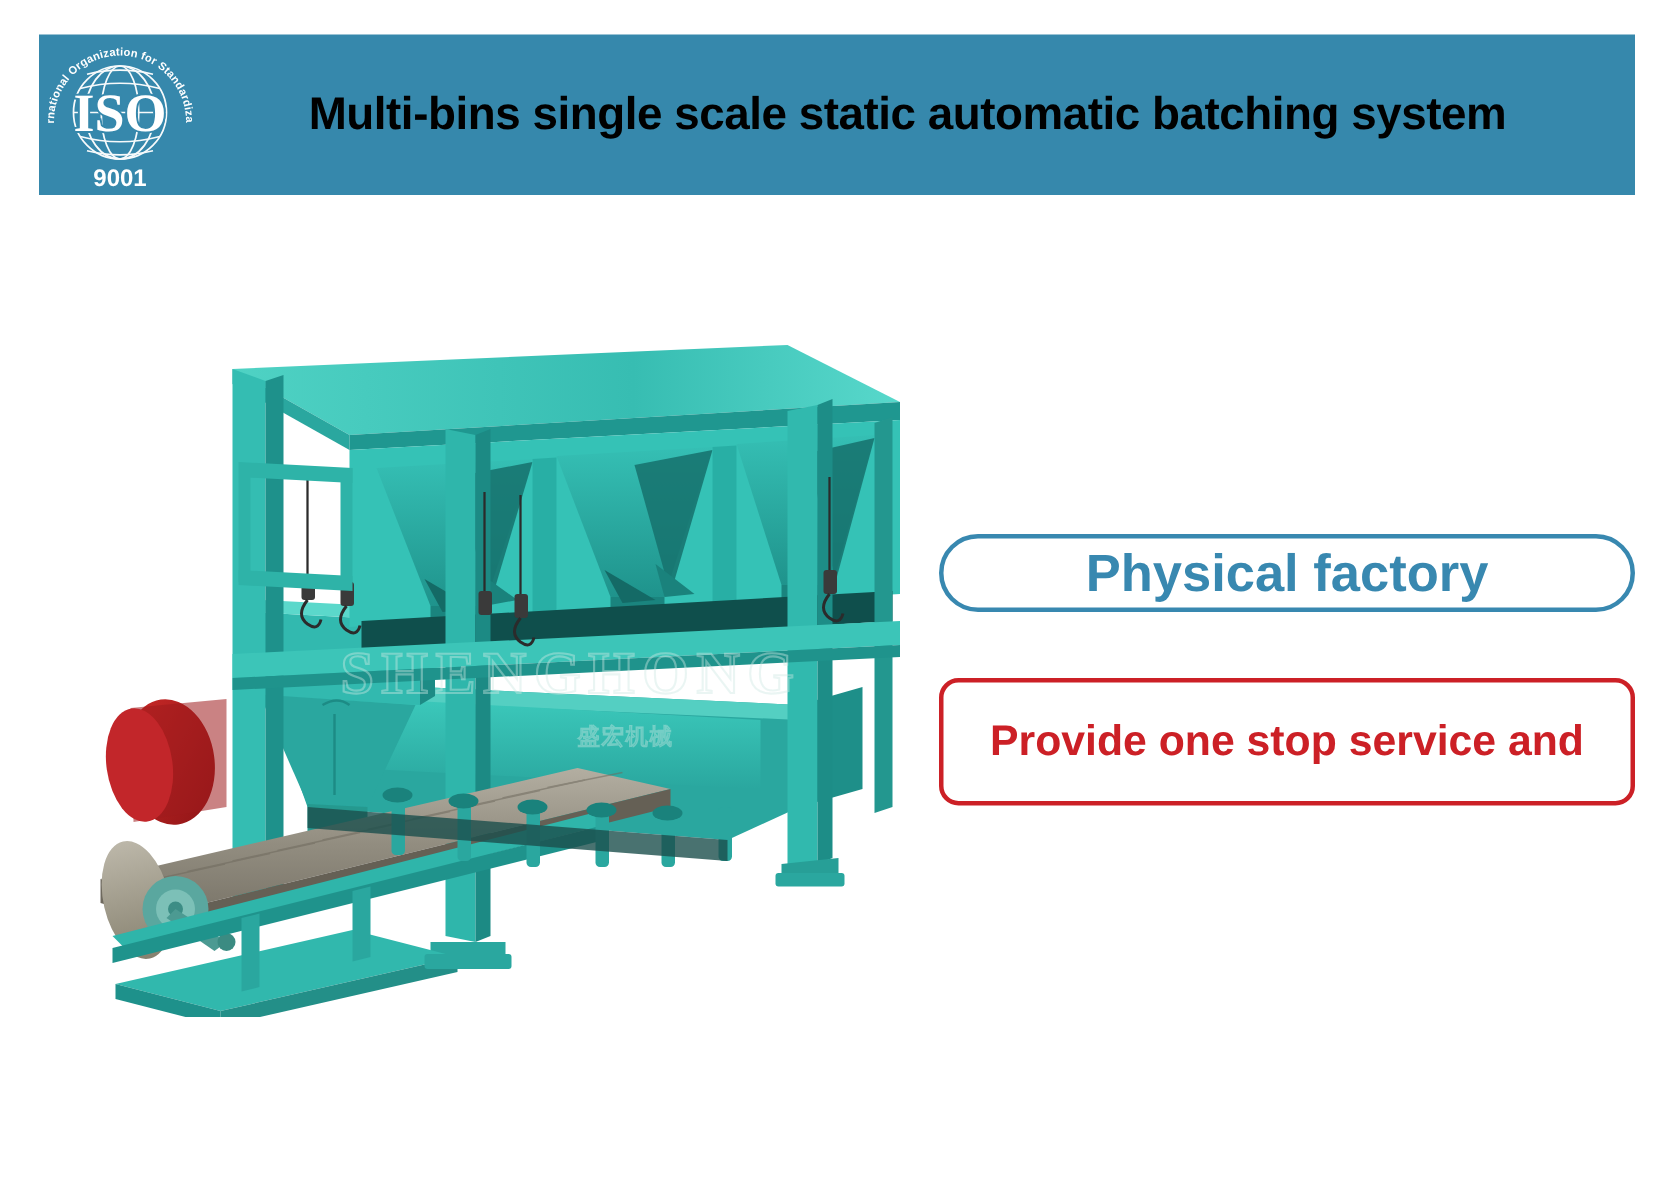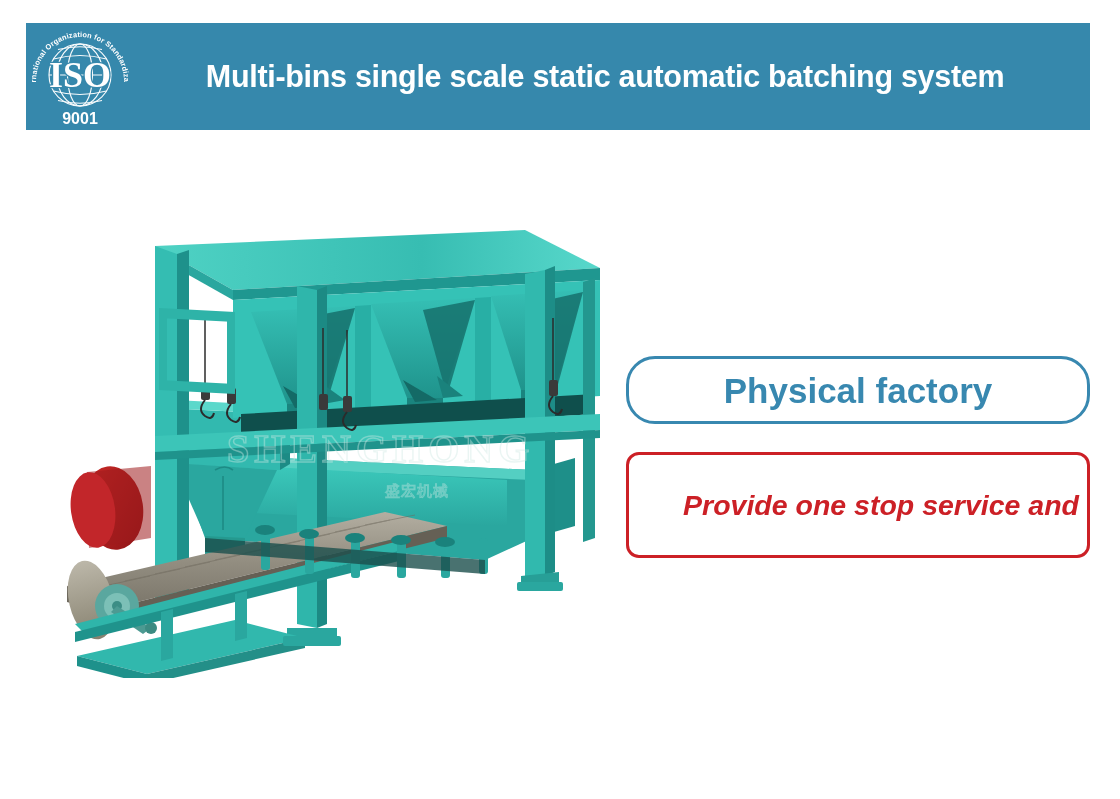--- a/index.html
+++ b/index.html
@@ -23,65 +23,65 @@
     position: relative;
     width: 108px; height: 107px;
     flex: 0 0 108px;
     display: flex; flex-direction: column;
     align-items: center; justify-content: center;
   }
   .iso-logo svg { display: block; }
   .header-title {
     flex: 1 1 auto;
     text-align: center;
-    color: #ffffff;
+    color: #000000;
     font-size: 30.5px;
     font-weight: bold;
     letter-spacing: -0.3px;
     white-space: nowrap;
     padding-right: 14px;
     font-family: "Liberation Sans", sans-serif;
   }
 
   
   .photo-area {
     position: absolute;
     left: 55px; top: 208px;
     width: 570px; height: 470px;
   }
   .photo-area svg { display: block; width: 100%; height: 100%; }
 
   
   .callout-blue {
     position: absolute;
     left: 626px; top: 356px;
-    width: 464px; height: 68px;
+    width: 464px; height: 52px;
     border: 3px solid #3888b0;
     border-radius: 29px;
     background: #ffffff;
     display: flex; align-items: center; justify-content: center;
   }
   .callout-blue .label {
     color: #3888b0;
     font-size: 35px;
     font-weight: bold;
     letter-spacing: 0px;
     white-space: nowrap;
     line-height: 1;
     font-family: "Liberation Sans", sans-serif;
   }
 
   .callout-red {
     position: absolute;
     left: 626px; top: 452px;
-    width: 464px; height: 106px;
+    width: 464px; height: 85px;
     border: 3px solid #cc2026;
     border-radius: 13px;
     background: #ffffff;
-    display: flex; align-items: center; justify-content: flex-end; font-style: italic;
+    display: flex; align-items: center; justify-content: center;
   }
   .callout-red .label {
     color: #cc2026;
     font-size: 28.5px;
     font-weight: bold;
     line-height: 1.2;
     text-align: center;
     padding: 0 8px;
     font-family: "Liberation Sans", sans-serif;
   }

